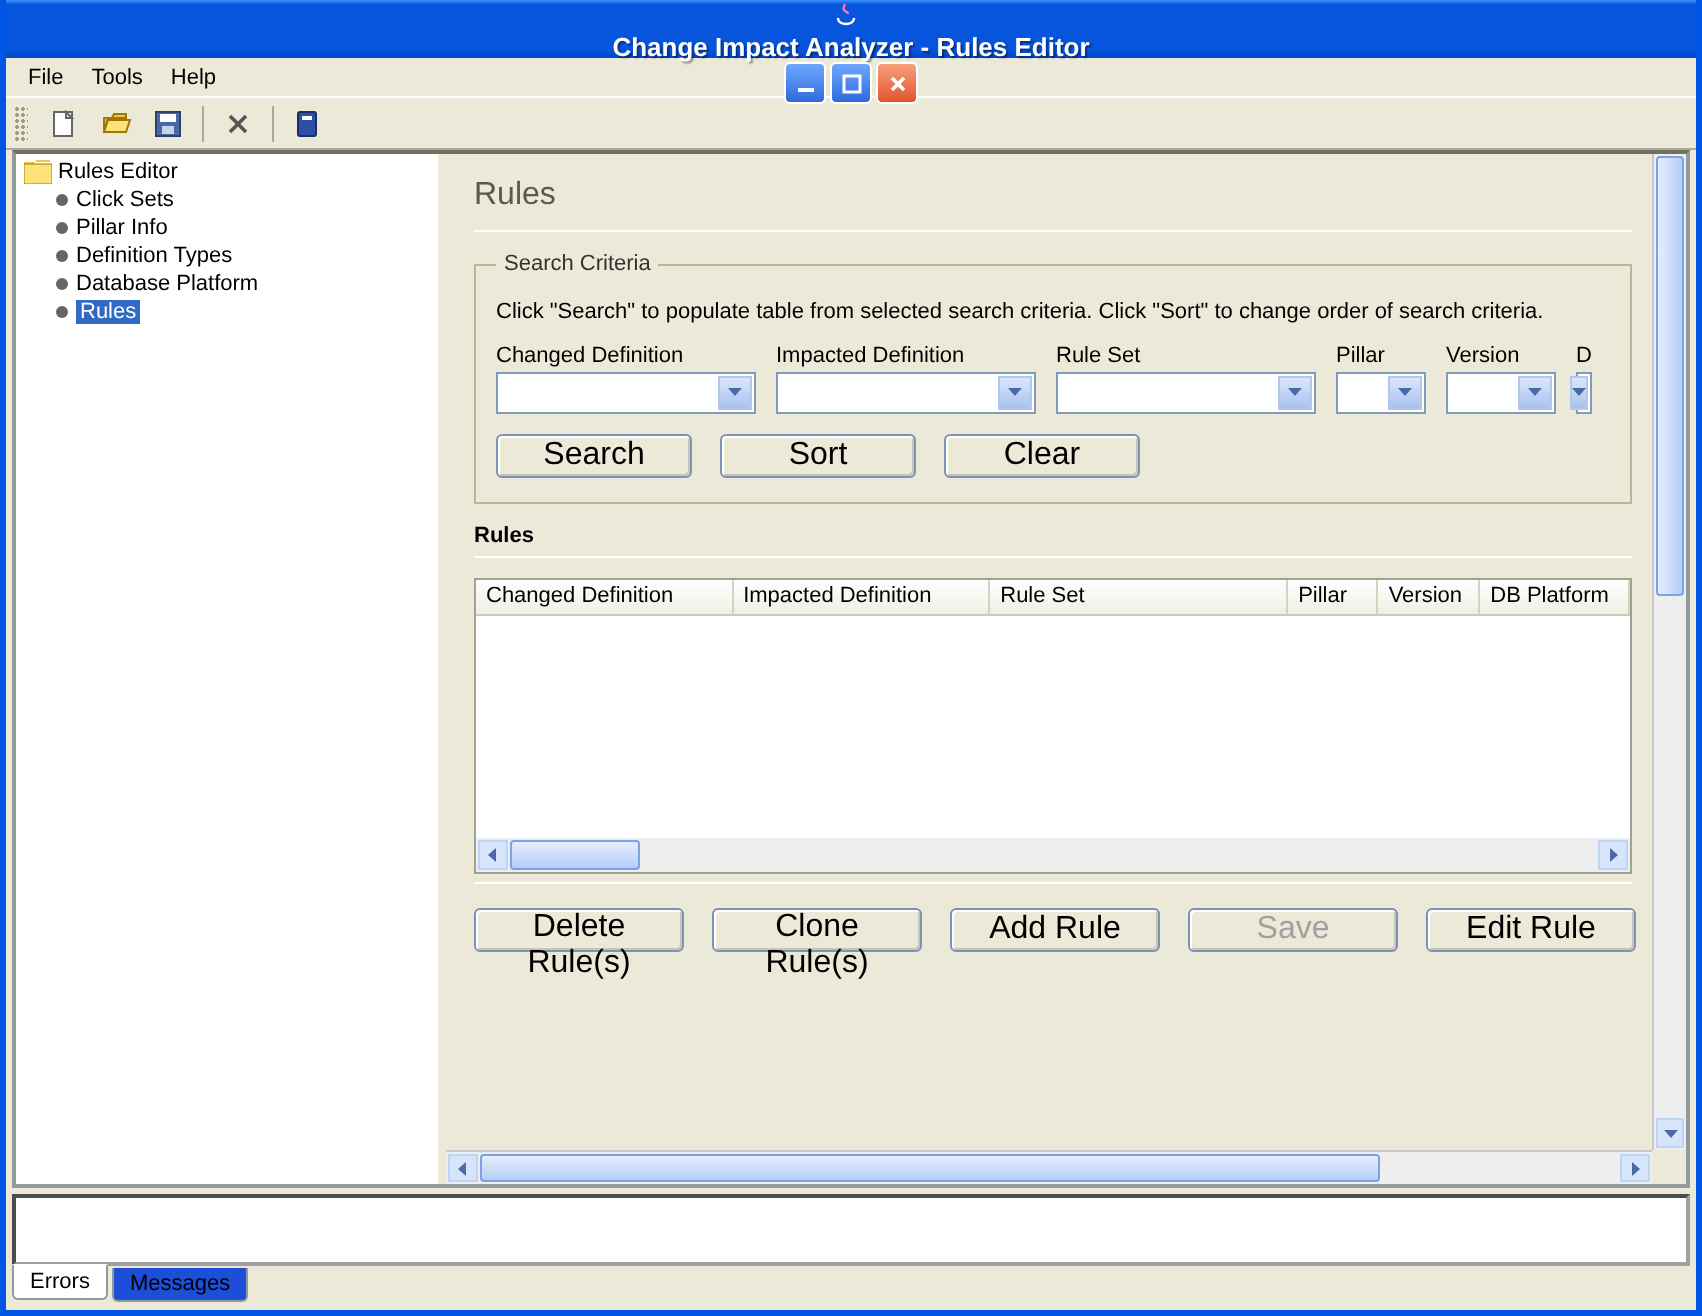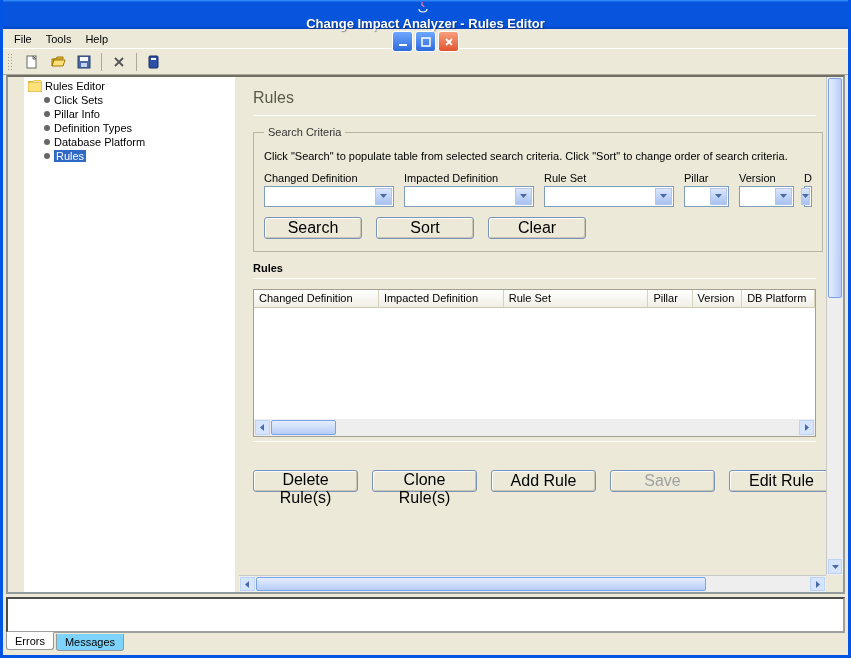--- a/index.html
+++ b/index.html
@@ -78,21 +78,20 @@
     margin-right:3px;
   }
 
   .client {
     position: absolute;
     top: 75px; left: 3px; right: 3px; bottom: 61px;
     display: flex;
     border: 2px solid #919b9c;
     border-top-color: #716f64;
     background:#ece9d8;
-    padding-left:16px;
   }
   .nav {
     width: 215px;
     background: #fff;
     border-right: 4px solid #ece9d8;
     padding: 2px;
     overflow: hidden;
   }
   .nav-root { display:flex; align-items:center; gap:3px; padding:1px 2px; }
   .nav-children { padding-left: 16px; }
@@ -186,21 +185,21 @@
     background:#ece9d8;
     border:1px solid #7a93b6;
     border-radius:3px;
     box-shadow: inset 1px 1px 0 #fff, inset -1px -1px 0 #c9c5b5;
     cursor:pointer;
     font-size:16px;
     padding: 0 10px;
   }
   .btn:disabled { color:#a0a0a0; cursor:default; }
   .btn-row { display:flex; gap:14px; }
-  .btn-row.wide .btn { min-width: 105px; margin-top: 16px; }
+  .btn-row.wide .btn { min-width: 105px; }
 
   .rules-header { font-weight:bold; margin: 6px 0 4px 0; }
   .table-wrap {
     border:1px solid #a1a192;
     background:#fff;
     height:148px;
     position:relative;
     overflow:hidden;
     margin-bottom:2px;
   }
@@ -227,21 +226,21 @@
     left:3px; right:3px; bottom:3px; height:55px;
   }
   .bp-box {
     height:36px; background:#fff; border:2px inset #a0a0a0; margin-bottom:1px;
   }
   .bp-tabs { display:flex; height:18px; align-items:flex-end; }
   .bp-tab {
     padding:2px 8px;
     border:1px solid #919b9c;
     border-top:none;
-    background:#7dd3fc;
+    background:#1d4ed8;
     border-bottom-left-radius:3px;
     border-bottom-right-radius:3px;
     margin-right:2px;
     cursor:pointer;
     position:relative;
     top:-1px;
   }
   .bp-tab.active { background:#fff; border-top:1px solid #fff; top:-2px; }
 
   .folder-icon{width:14px;height:12px;}

